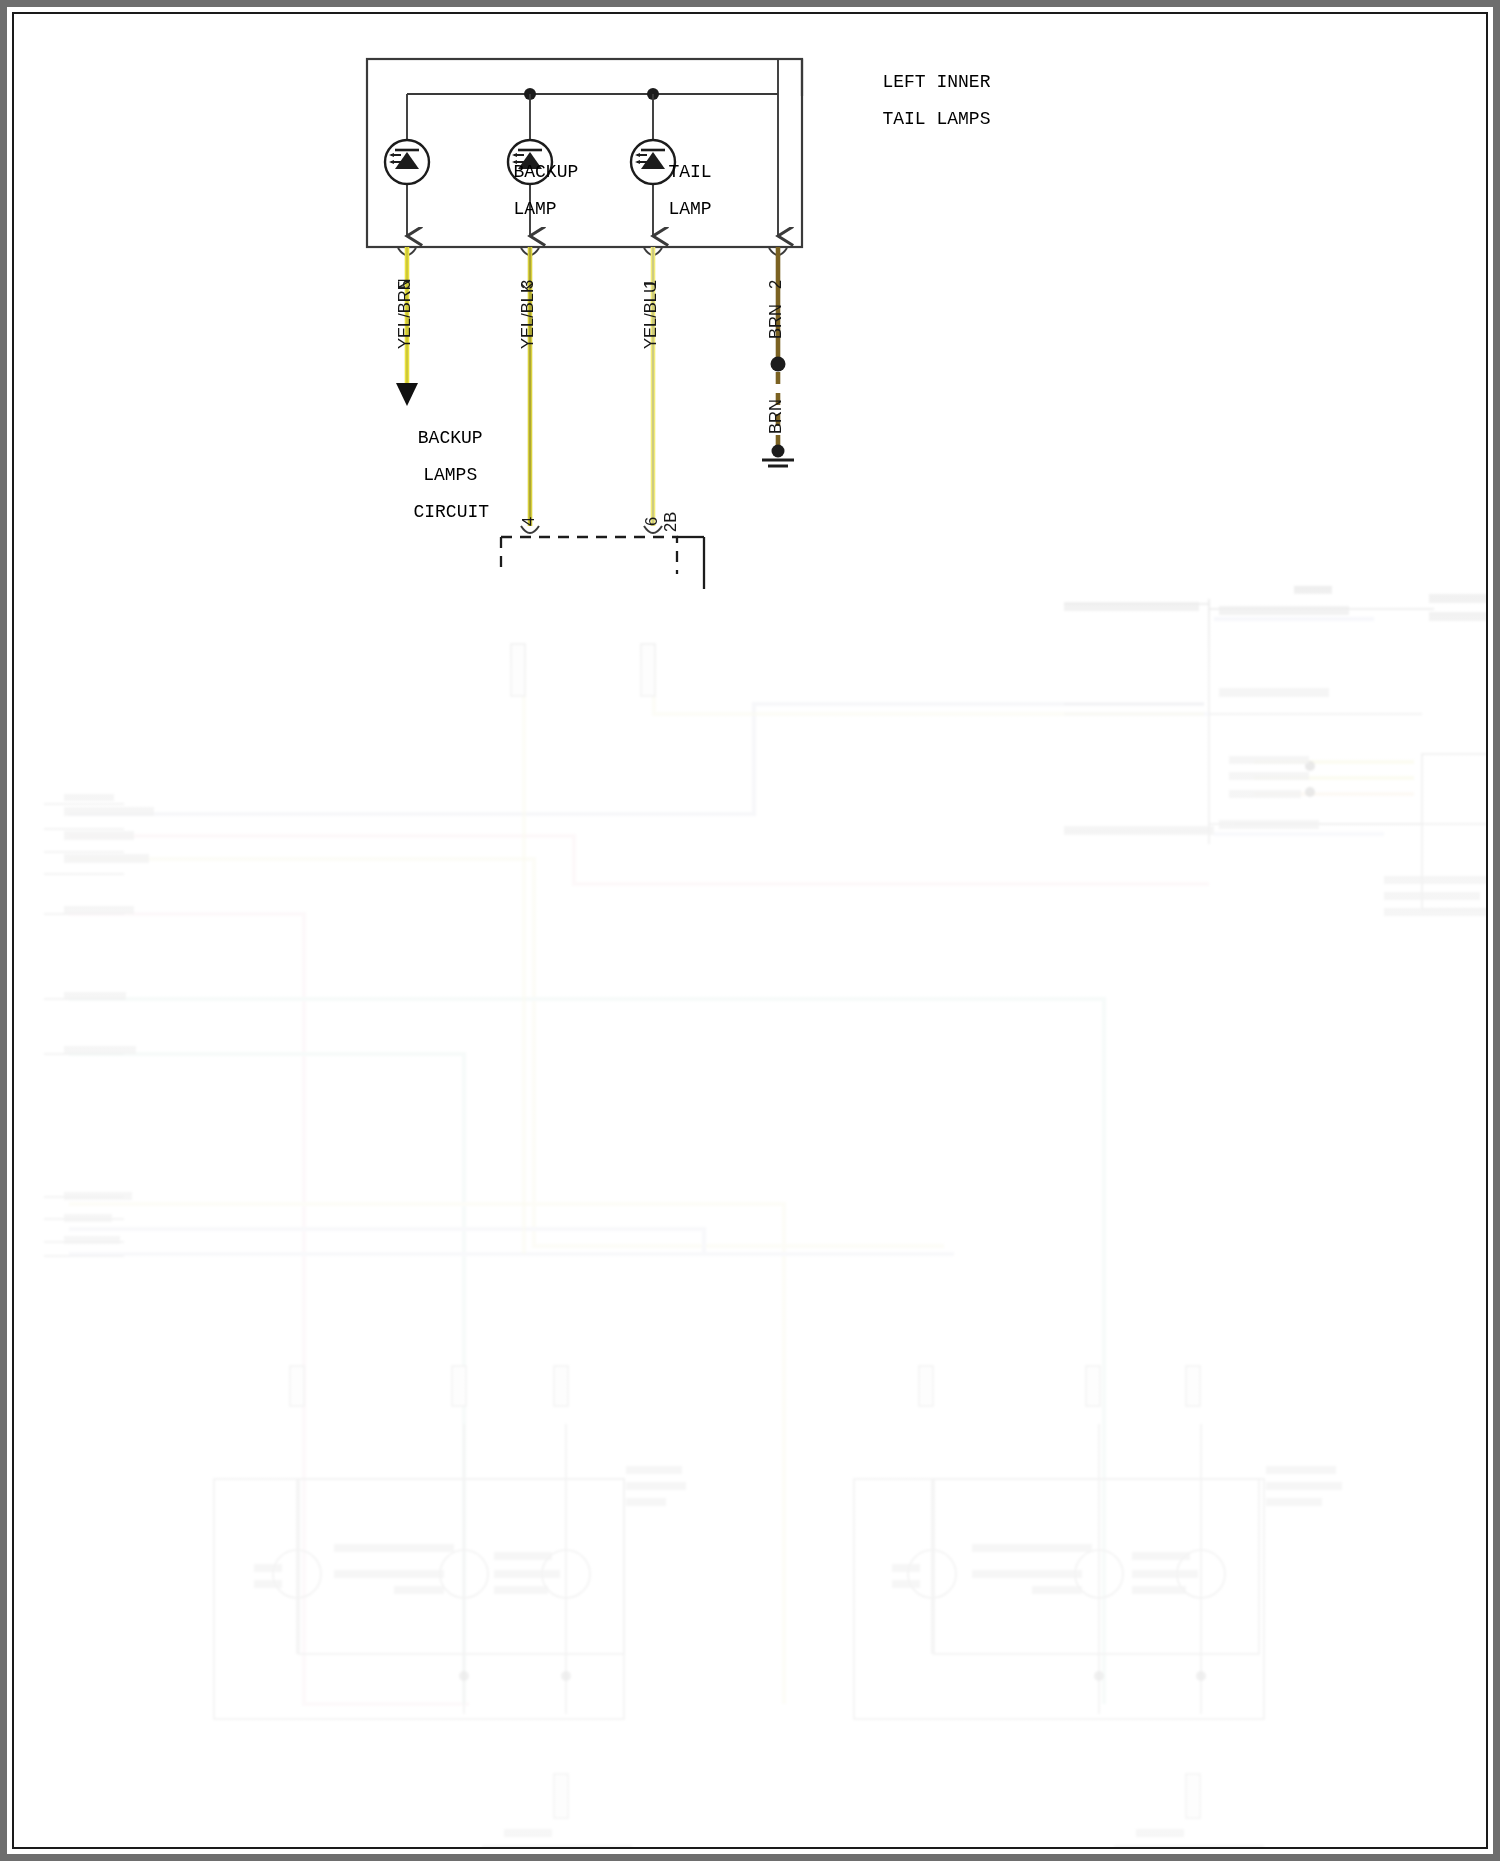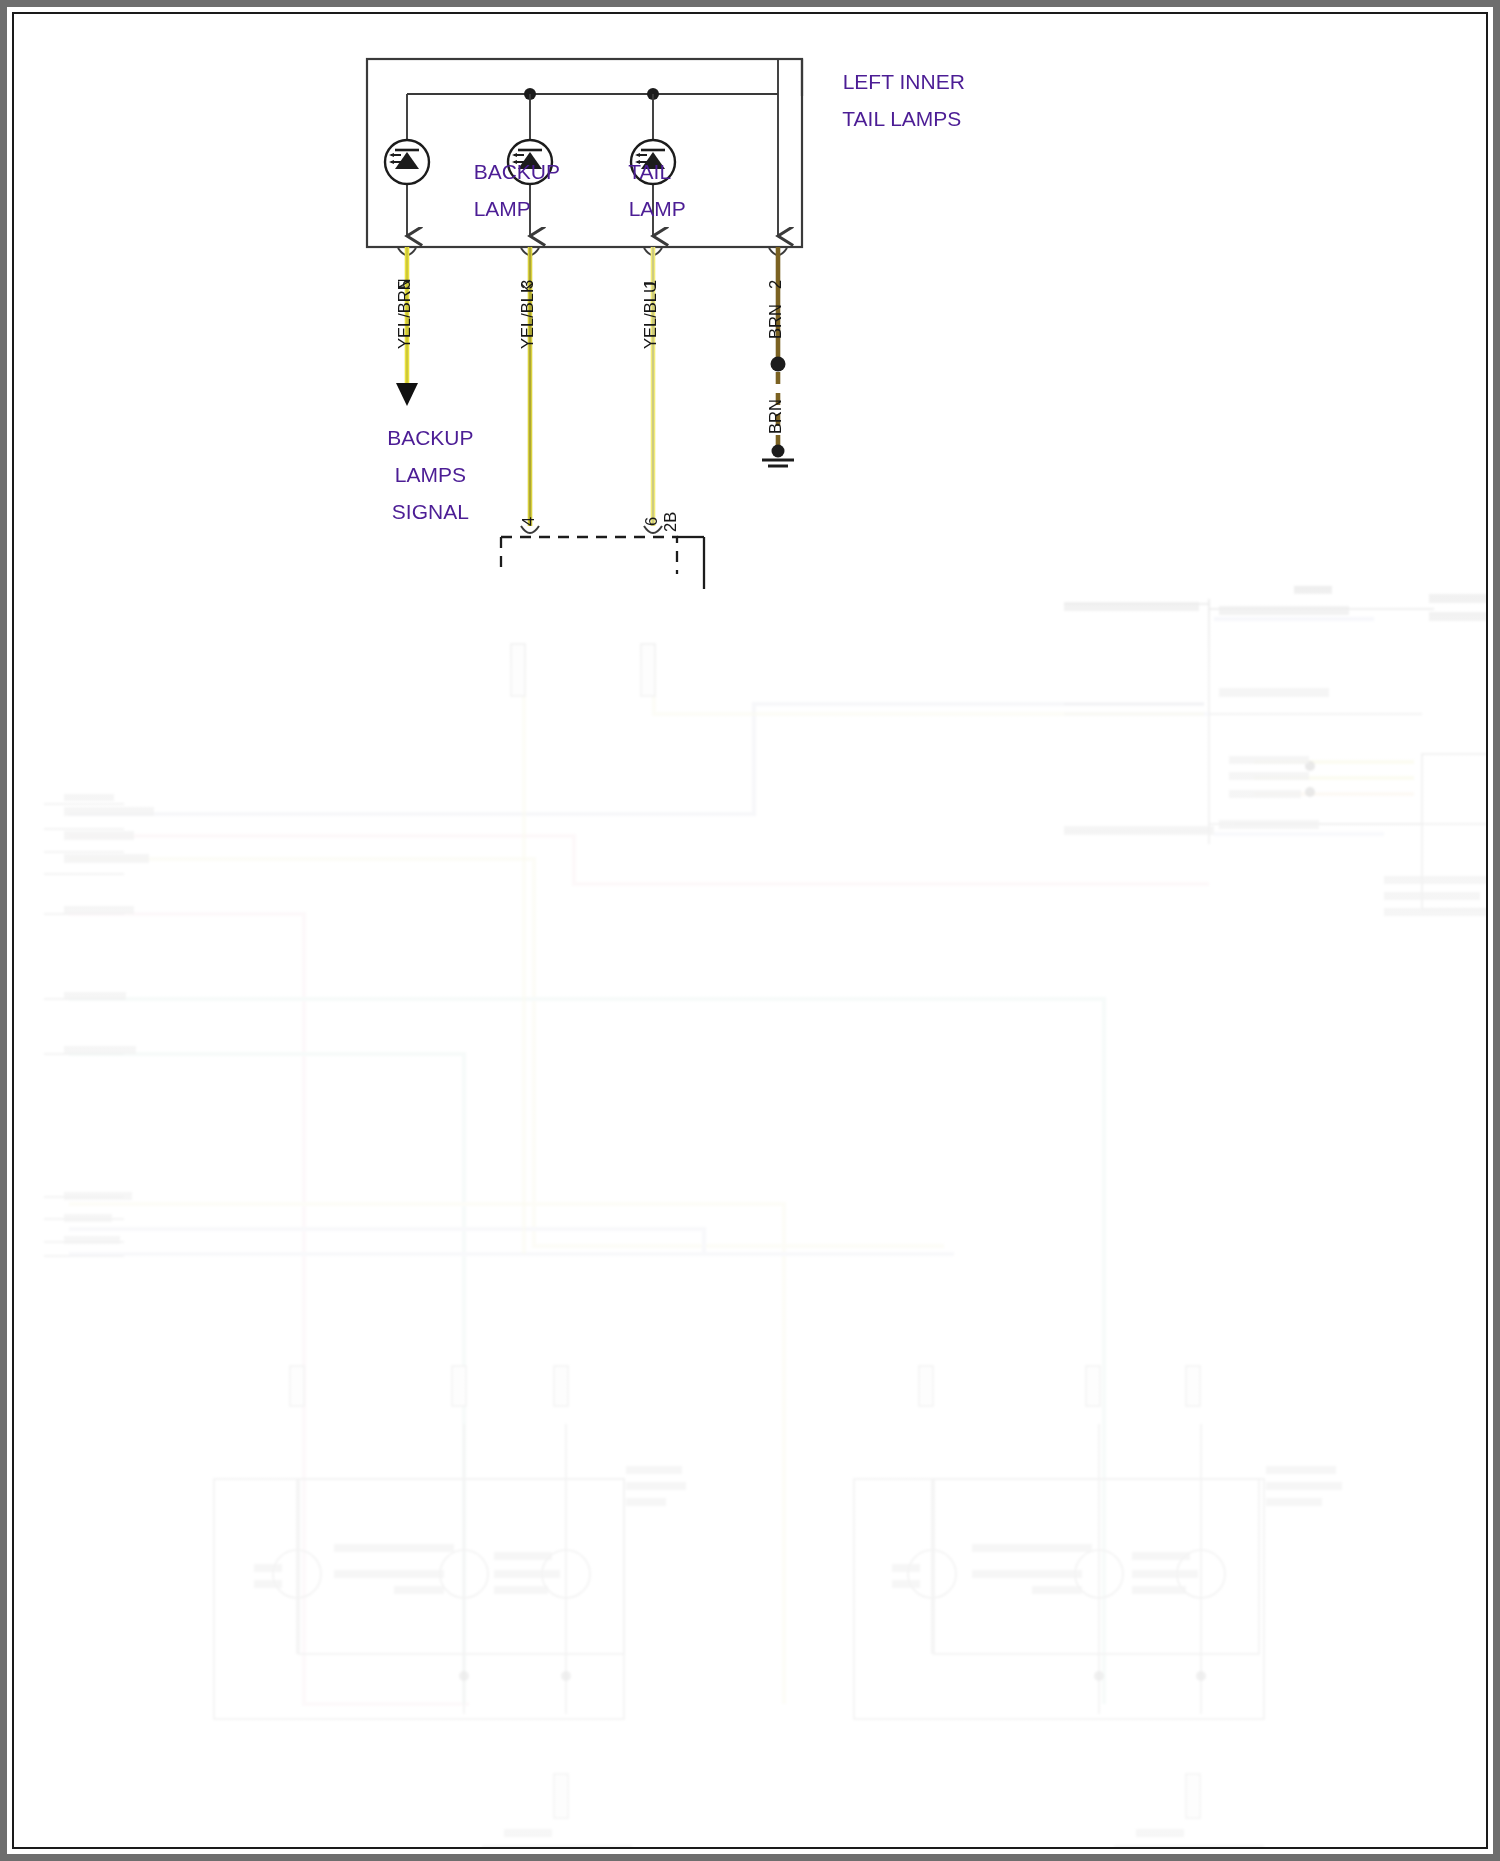--- a/index.html
+++ b/index.html
@@ -15,24 +15,24 @@
     position:absolute;left:5px;top:5px;right:5px;bottom:5px;
     background:#ffffff;
     border:2px solid #1a1a1a;
     box-sizing:border-box;
     overflow:hidden;
   }
   .layer{position:absolute;left:0;top:0;width:100%;height:100%;}
   svg{display:block;}
   .lbl{
     position:absolute;
-    font-family:Liberation Sans, sans-serif;
-    font-size:21px;
+    font-family:Liberation Mono, monospace;
+    font-size:18px;
     line-height:18.5px;
-    color:#4c1d95;
+    color:#000000;
     white-space:pre;
     letter-spacing:0px;
   }
   .lbl.c{text-align:center;}
   .vlbl{
     position:absolute;
     font-family:"Liberation Sans",sans-serif;
     font-size:16.5px;
     color:#161616;
     white-space:nowrap;
@@ -332,21 +332,21 @@
 
       <div class="vlbl" style="left:381px;top:335px;">YEL/BRN</div>
       <div class="vlbl" style="left:504px;top:335px;">YEL/BLK</div>
       <div class="vlbl" style="left:627px;top:335px;">YEL/BLU</div>
       <div class="vlbl" style="left:752px;top:325px;">BRN</div>
       <div class="vlbl" style="left:752px;top:420px;">BRN</div>
 
       <div class="lbl c" style="left:313px;top:396px;width:160px;">
         <span>BACKUP</span><br>
         <span>LAMPS</span><br>
-        <span>SIGNAL</span>
+        <span>CIRCUIT</span>
       </div>
 
 
       <div class="vlbl" style="left:505px;top:512px;">4</div>
       <div class="vlbl" style="left:628px;top:512px;">6</div>
       <div class="vlbl" style="left:647px;top:518px;">2B</div>
 
 
     </div>
   </div>

